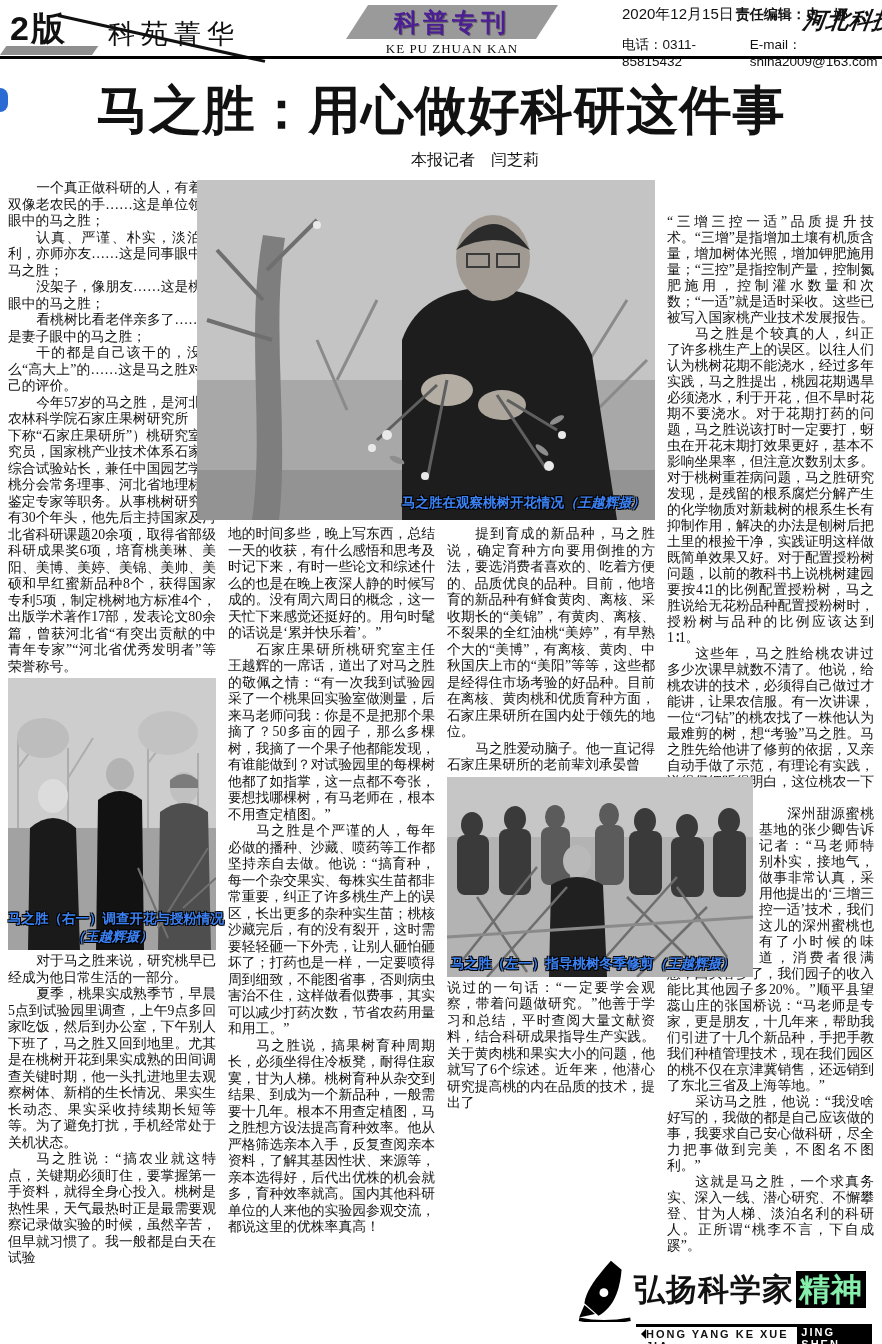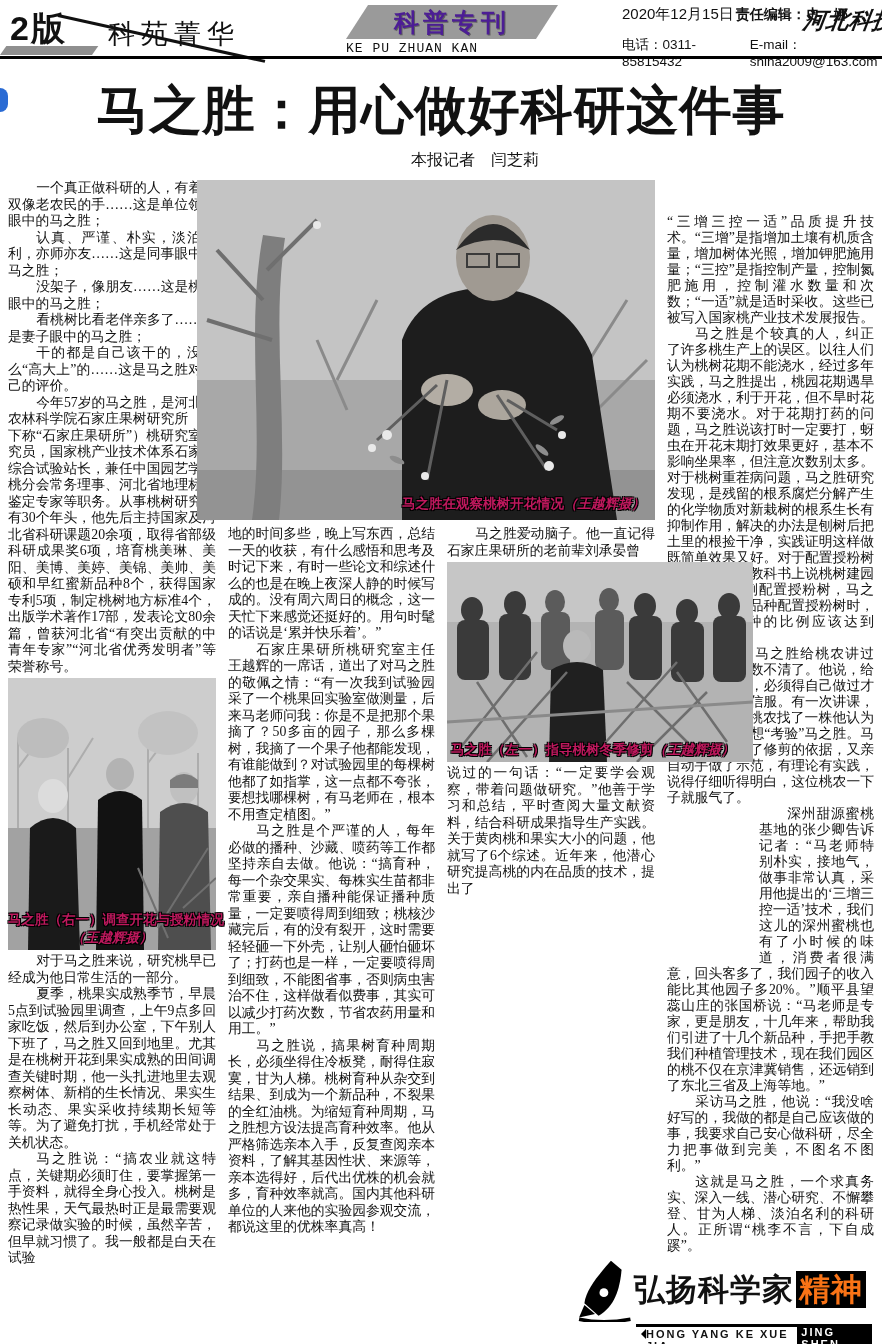--- a/index.html
+++ b/index.html
@@ -15,22 +15,22 @@
   .diag-line{position:absolute;left:58px;top:14px;width:212px;height:3px;background:#111;
     transform:rotate(12.5deg);transform-origin:left center;}
   .gray-bar{position:absolute;left:0;top:46px;width:92px;height:9px;background:#8f8f8f;
     transform:skewX(-35deg);transform-origin:left bottom;}
   .section-name{position:absolute;left:108px;top:16px;font-size:27px;letter-spacing:6px;}
   .banner{position:absolute;left:346px;top:5px;width:212px;height:34px;background:#9a9a9a;
     clip-path:polygon(22px 0,100% 0,calc(100% - 22px) 100%,0 100%);
     display:flex;align-items:center;justify-content:center;}
   .banner-title{color:#4c1d95;font-family:"Liberation Sans",sans-serif;font-weight:900;
     font-size:25px;letter-spacing:4px;text-shadow:1px 1px 0 #5f5f5f;}
-  .banner-sub{position:absolute;left:346px;top:41px;width:212px;
-    font-family:Liberation Mono, monospace;font-size:13px;letter-spacing:1px;}
+  .banner-sub{position:absolute;left:346px;top:41px;width:212px;text-align:center;
+    font-family:Liberation Serif, serif;font-size:13px;letter-spacing:1px;}
   .mast-right{position:absolute;right:6px;top:5px;width:296px;}
   .mast-row{display:flex;align-items:baseline;gap:2px;font-size:14px;
     font-family:"Liberation Sans",sans-serif;}
   .mast-date{font-size:15px;}
   .mast-editor{font-weight:bold;}
   .paper-name{position:absolute;right:0;top:0;font-size:23px;font-weight:900;
     font-style:italic;transform:skewX(-8deg);font-family:"DejaVu Serif",serif;}
   .mast-row2{margin-top:12px;font-size:13.5px;}
   .mast-rule{position:absolute;left:0;top:56px;width:882px;height:3px;background:#000;}
   .margin-dot{position:absolute;left:0;top:88px;width:8px;height:24px;background:#2a6bd4;
@@ -45,36 +45,36 @@
   .col{width:208px;font-size:13.8px;line-height:16.5px;text-align:justify;}
   .col4{line-height:16px;margin-top:34px;}
   .para{margin:0;text-indent:2.05em;}
   .noindent{text-indent:0;}
   .photo-spacer{height:346px;}
   
   .photo-top{position:absolute;left:197px;top:180px;width:458px;height:340px;z-index:1;}
   .photo-top svg,.inline-photo svg,.photo-bottom svg{display:block;}
   .inline-photo{position:relative;width:208px;height:272px;margin:3px 0;}
   .photo-bottom{position:relative;width:306px;height:200px;margin:3px 0;z-index:2;}
-  .cap{position:absolute;color:#be185d;font-family:Liberation Sans, sans-serif;
+  .cap{position:absolute;color:#3b82f6;font-family:Liberation Mono, monospace;
     font-weight:bold;font-size:13.5px;line-height:17px;
     text-shadow:-1px -1px 0 #000,1px -1px 0 #000,-1px 1px 0 #000,1px 1px 0 #000;}
   .cap-top{right:10px;bottom:8px;}
   .cap-left1{left:0;right:0;bottom:22px;white-space:nowrap;}
   .cap-left2{left:0;right:0;bottom:4px;text-align:center;font-style:italic;}
   .cap-bottom{left:4px;right:4px;bottom:4px;text-align:left;white-space:nowrap;}
   .credit{font-style:italic;font-weight:600;}
   .intrude{float:left;width:84px;height:150px;margin:4px 8px 0 0;}
   
   .footer-logo{position:absolute;right:10px;bottom:10px;width:300px;height:76px;z-index:3;}
   .logo-row1{display:flex;align-items:center;}
   .pen-icon{flex:0 0 62px;height:64px;}
   .logo-title{font-family:"Liberation Sans",sans-serif;font-weight:900;font-size:31px;
     letter-spacing:1px;white-space:nowrap;}
-  .logo-title-right{background:#000;color:#f97316;padding:1px 3px;margin-left:2px;}
+  .logo-title-right{background:#000;color:#86efac;padding:1px 3px;margin-left:2px;}
   .logo-bar{margin-left:64px;margin-top:2px;display:flex;align-items:center;
     font-family:"Liberation Sans",sans-serif;font-weight:bold;font-size:11px;letter-spacing:2px;}
   .logo-bar-left{border-top:3px solid #000;padding:1px 4px 0 10px;position:relative;}
   .logo-bar-left::before{content:"";position:absolute;left:0;top:2px;border:5px solid transparent;
     border-right-color:#000;}
   .logo-bar-right{background:#000;color:#fff;padding:2px 4px;}
 </style>
 </head>
 <body>
 
@@ -172,26 +172,27 @@
       </div>
       <p class="para">对于马之胜来说，研究桃早已经成为他日常生活的一部分。</p>
       <p class="para">夏季，桃果实成熟季节，早晨5点到试验园里调查，上午9点多回家吃饭，然后到办公室，下午别人下班了，马之胜又回到地里。尤其是在桃树开花到果实成熟的田间调查关键时期，他一头扎进地里去观察树体、新梢的生长情况、果实生长动态、果实采收持续期长短等等。为了避免打扰，手机经常处于关机状态。</p>
       <p class="para">马之胜说：“搞农业就这特点，关键期必须盯住，要掌握第一手资料，就得全身心投入。桃树是热性果，天气最热时正是最需要观察记录做实验的时候，虽然辛苦，但早就习惯了。我一般都是白天在试验</p>
     </div>
 
     <div class="col">
       <div class="photo-spacer"></div>
       <p class="para noindent">地的时间多些，晚上写东西，总结一天的收获，有什么感悟和思考及时记下来，有时一些论文和综述什么的也是在晚上夜深人静的时候写成的。没有周六周日的概念，这一天忙下来感觉还挺好的。用句时髦的话说是‘累并快乐着’。”</p>
       <p class="para">石家庄果研所桃研究室主任王越辉的一席话，道出了对马之胜的敬佩之情：“有一次我到试验园采了一个桃果回实验室做测量，后来马老师问我：你是不是把那个果摘了？50多亩的园子，那么多棵树，我摘了一个果子他都能发现，有谁能做到？对试验园里的每棵树他都了如指掌，这一点都不夸张，要想找哪棵树，有马老师在，根本不用查定植图。”</p>
-      <p class="para">马之胜是个严谨的人，每年必做的播种、沙藏、喷药等工作都坚持亲自去做。他说：“搞育种，每一个杂交果实、每株实生苗都非常重要，亲自播种能保证播种质量，一定要喷得周到细致；桃核沙藏完后，有的没有裂开，这时需要轻轻砸一下外壳，让别人砸怕砸坏了；打药也是一样，一定要喷得周到细致，不能图省事，否则病虫害治不住，这样做看似费事，其实可以减少打药次数，节省农药用量和用工。”</p>
-      <p class="para">马之胜说，搞果树育种周期长，必须坐得住冷板凳，耐得住寂寞，甘为人梯。桃树育种从杂交到结果、到成为一个新品种，不裂果的全红油桃。为缩短育种周期，马之胜想方设法提高育种效率。他从严格筛选亲本入手，反复查阅亲本资料，了解其基因性状、来源等，亲本选得好，后代出优株的机会就多，育种效率就高。国内其他科研单位的人来他的实验园参观交流，都说这里的优株率真高！</p>
+      <p class="para">马之胜是个严谨的人，每年必做的播种、沙藏、喷药等工作都坚持亲自去做。他说：“搞育种，每一个杂交果实、每株实生苗都非常重要，纠正了许多桃生产上的误区，长出更多的杂种实生苗；桃核沙藏完后，有的没有裂开，这时需要轻轻砸一下外壳，让别人砸怕砸坏了；打药也是一样，一定要喷得周到细致，不能图省事，否则病虫害治不住，这样做看似费事，其实可以减少打药次数，节省农药用量和用工。”</p>
+      <p class="para">马之胜说，搞果树育种周期长，必须坐得住冷板凳，耐得住寂寞，甘为人梯。桃树育种从杂交到结果、到成为一个新品种，一般需要十几年。根本不用查定植图，马之胜想方设法提高育种效率。他从严格筛选亲本入手，反复查阅亲本资料，了解其基因性状、来源等，亲本选得好，后代出优株的机会就多，育种效率就高。国内其他科研单位的人来他的实验园参观交流，都说这里的优株率真高！</p>
     </div>
 
     <div class="col">
       <div class="photo-spacer"></div>
+      <p class="para">提到育成的新品种，马之胜说，确定育种方向要用倒推的方法，要选消费者喜欢的、吃着方便的、品质优良的品种。目前，他培育的新品种有鲜食黄肉、离核、采收期长的“美锦”，有黄肉、离核、不裂果的全红油桃“美婷”，有早熟个大的“美博”，有离核、黄肉、中秋国庆上市的“美阳”等等，这些都是经得住市场考验的好品种。目前在离核、黄肉桃和优质育种方面，石家庄果研所在国内处于领先的地位。</p>
       <p class="para">马之胜爱动脑子。他一直记得石家庄果研所的老前辈刘承晏曾</p>
       <div class="photo-bottom">
         <svg width="306" height="200" viewBox="0 0 306 200">
           <rect width="306" height="200" fill="#b3b3b3"></rect>
           <rect width="306" height="60" fill="#c6c6c6"></rect>
           <g fill="#3a3a3a">
             <ellipse cx="25" cy="48" rx="11" ry="13"></ellipse>
               <rect x="10" y="58" width="32" height="60" rx="8"></rect>
             <ellipse cx="68" cy="42" rx="11" ry="13"></ellipse>
               <rect x="52" y="52" width="32" height="66" rx="8"></rect>

